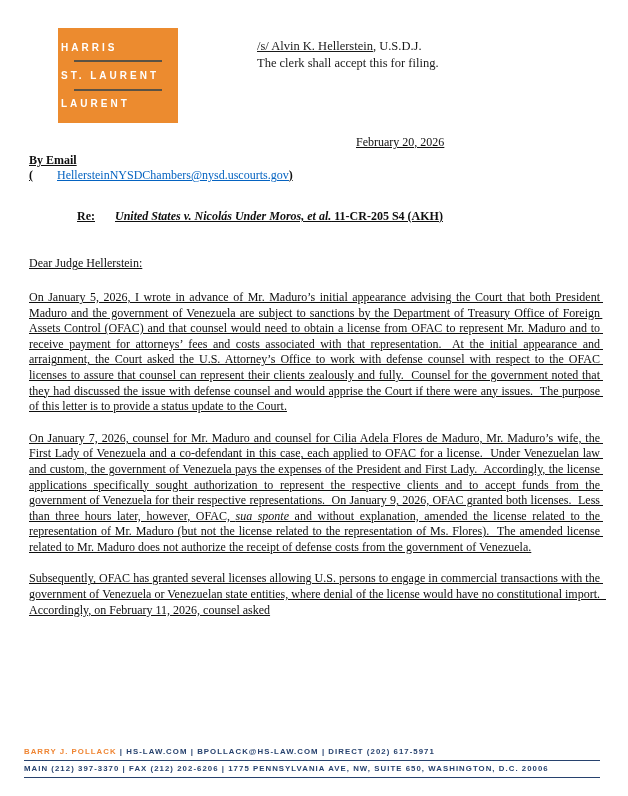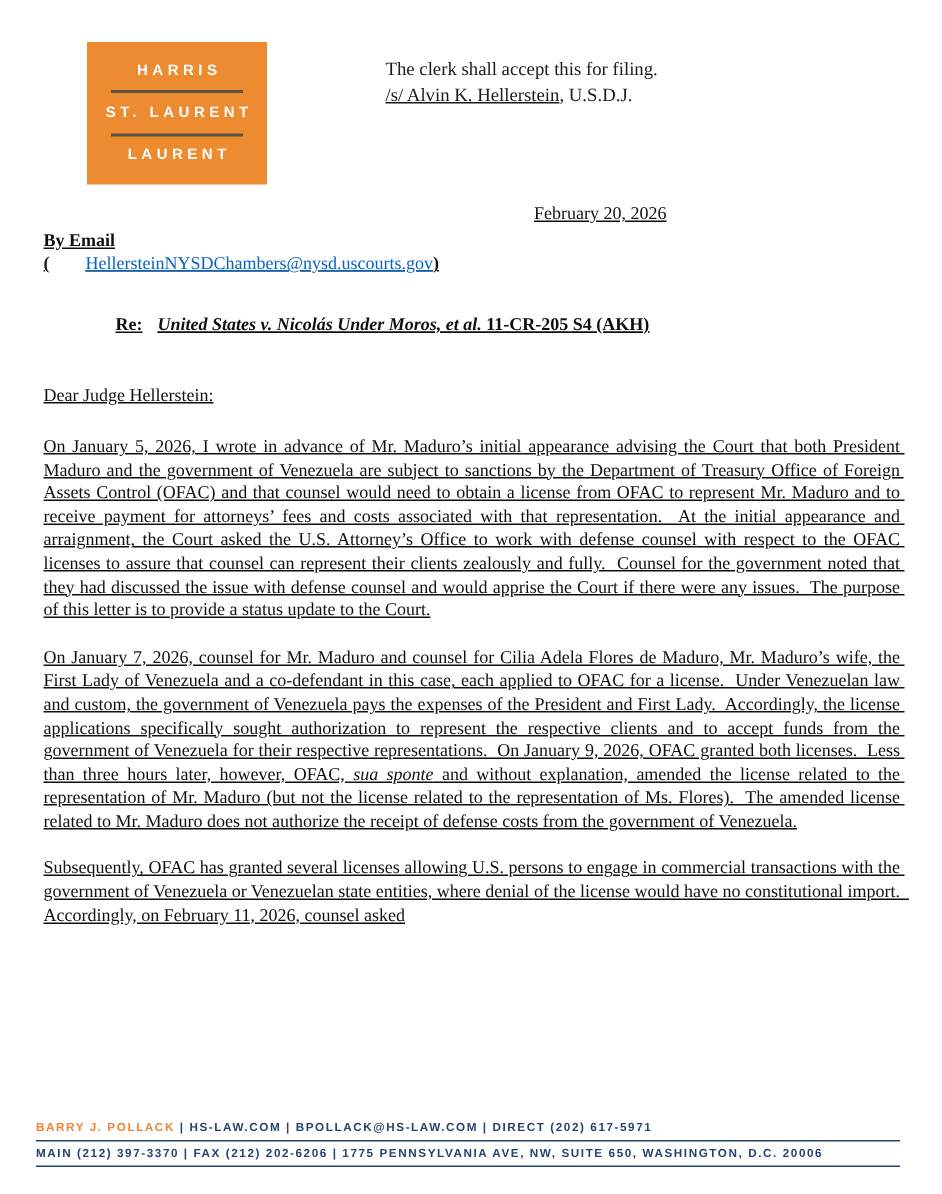--- a/index.html
+++ b/index.html
@@ -16,21 +16,21 @@
   .logo{
     position:absolute;left:58px;top:28px;
     width:120px;height:95px;
     background:#EC8B2F;
     display:flex;flex-direction:column;justify-content:space-evenly;
     padding:6px 0;box-sizing:border-box;
   }
   .logo-line{
     font-family:"Liberation Sans", sans-serif;
     font-size:10px;font-weight:600;letter-spacing:3px;
-    color:#ffffff;text-align:center;white-space:nowrap;
+    color:#ffffff;text-align:left;white-space:nowrap;
     text-indent:3px; 
   }
   .logo-divider{
     width:88px;margin:0 auto;border-top:2px solid #5b5244;height:0;
   }
 
   
   .endorsement{
     position:absolute;left:257px;top:38px;
     font-size:12.5px;line-height:17px;color:#1a1a1a;
@@ -41,21 +41,21 @@
   .content{
     position:absolute;top:135px;left:29px;right:28px;
     font-size:12px;line-height:15.6px;color:#0f0f0f;text-decoration:underline;
   }
   .date-line{margin-left:327px;white-space:nowrap;}
   .by-email{margin-top:2px;font-weight:bold;}
   .email-line{font-weight:bold;}
   .email-link{color:#0563C1;text-decoration:underline;font-weight:normal;cursor:pointer;padding-left:24px;}
   .address{margin-top:17px;}
   .re-line{margin-top:25px;margin-left:48px;font-weight:bold;white-space:nowrap;}
-  .re-label{margin-right:10px;}
+  .re-label{margin-right:20px;}
   .re-case{text-decoration:underline;}
   .re-case .case-name{font-style:italic;}
   .salutation{margin-top:32px;}
   .para{margin-top:18px;text-align:justify;white-space:pre-wrap;}
   .para + .para{margin-top:16px;}
   .italic{font-style:italic;}
 
   
   .footer{
     position:absolute;left:24px;top:744px;width:576px;
@@ -77,22 +77,22 @@
 
   <div class="logo">
     <div class="logo-line">HARRIS</div>
     <div class="logo-divider"></div>
     <div class="logo-line">ST. LAURENT</div>
     <div class="logo-divider"></div>
     <div class="logo-line">LAURENT</div>
   </div>
 
   <div class="endorsement">
+    <div><span class="sig">/s/ Alvin K. Hellerstein</span><span>, U.S.D.J.</span></div>
     <div>The clerk shall accept this for filing.</div>
-    <div><span class="sig">/s/ Alvin K. Hellerstein</span><span>, U.S.D.J.</span></div>
   </div>
 
   <div class="content">
 
     <div class="date-line">February 20, 2026</div>
 
     <div class="by-email">By Email</div>
     <div class="email-line"><span>(</span><a class="email-link">HellersteinNYSDChambers@nysd.uscourts.gov</a><span>)</span></div>
 
 

